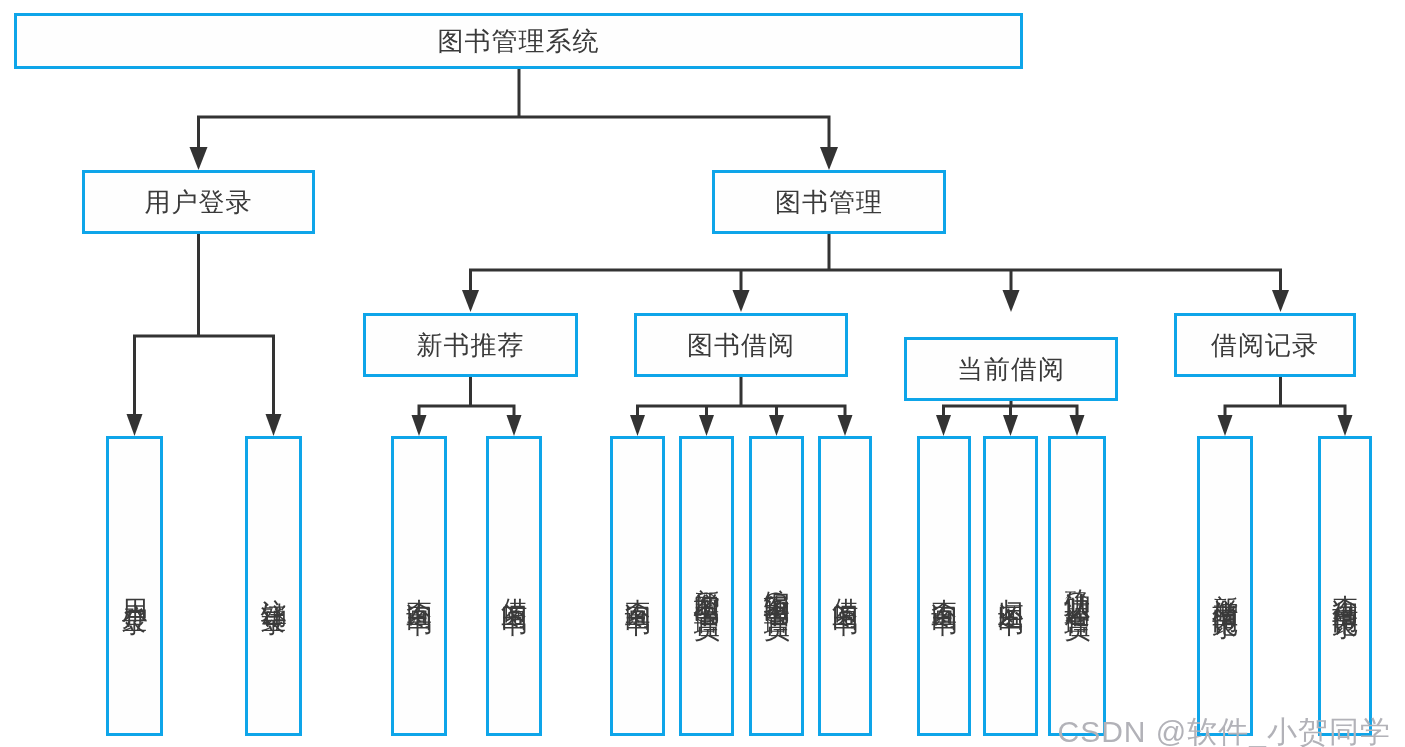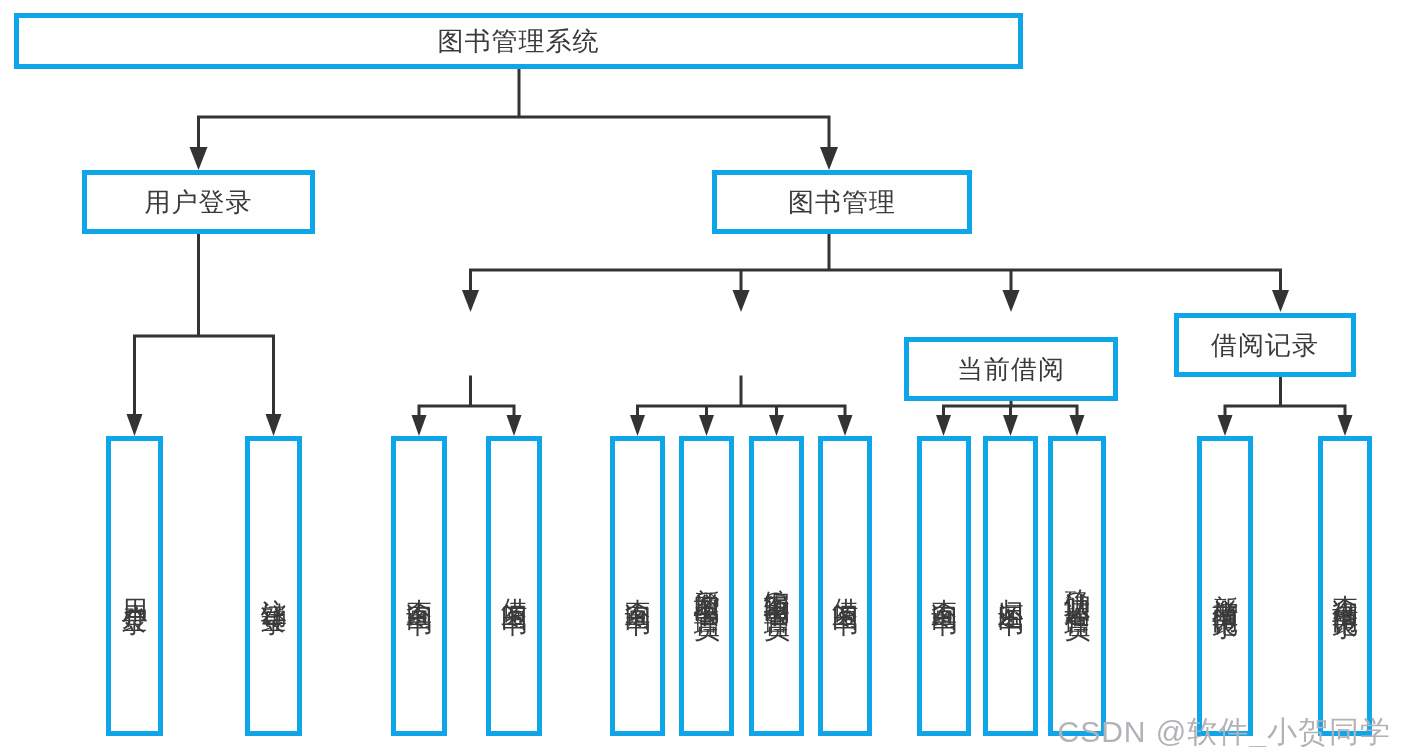--- a/index.html
+++ b/index.html
@@ -12,21 +12,21 @@
     overflow: hidden;
   }
   svg.connectors {
     position: absolute;
     left: 0; top: 0;
     width: 1405px; height: 747px;
   }
   .node {
     position: absolute;
     box-sizing: border-box;
-    border: 5px solid #0ea5e9;
+    border: 3px solid #0ea5e9;
     background: #fefefe;
     display: flex;
     align-items: center;
     justify-content: center;
     color: #3a3a3a;
   }
   .hnode { font-size: 26px; letter-spacing: 1px; }
   .vnode span {
     writing-mode: vertical-rl;
     text-orientation: mixed;
@@ -98,24 +98,30 @@
     </g>
   </svg>
 
   <div class="node hnode" style="left:14px; top:13px; width:1009px; height:56px;">
     <span>图书管理系统</span>
   </div>
 
   <div class="node hnode" style="left:82px; top:170px; width:233px; height:64px;">
     <span>用户登录</span>
   </div>
-  <div class="node hnode" style="left:712px; top:170px; width:260px; height:64px;">
+  <div class="node hnode" style="left:712px; top:170px; width:234px; height:64px;">
     <span>图书管理</span>
   </div>
 
+  <div class="node hnode" style="left:363px; top:313px; width:215px; height:64px;">
+    <span>新书推荐</span>
+  </div>
+  <div class="node hnode" style="left:634px; top:313px; width:214px; height:64px;">
+    <span>图书借阅</span>
+  </div>
   <div class="node hnode" style="left:904px; top:313px; width:214px; height:64px;margin-top:24px;">
     <span>当前借阅</span>
   </div>
   <div class="node hnode" style="left:1174px; top:313px; width:182px; height:64px;">
     <span>借阅记录</span>
   </div>
 
   <div class="node vnode" style="left:106px; top:436px; width:57px; height:300px;">
     <span>用户登录</span>
   </div>

